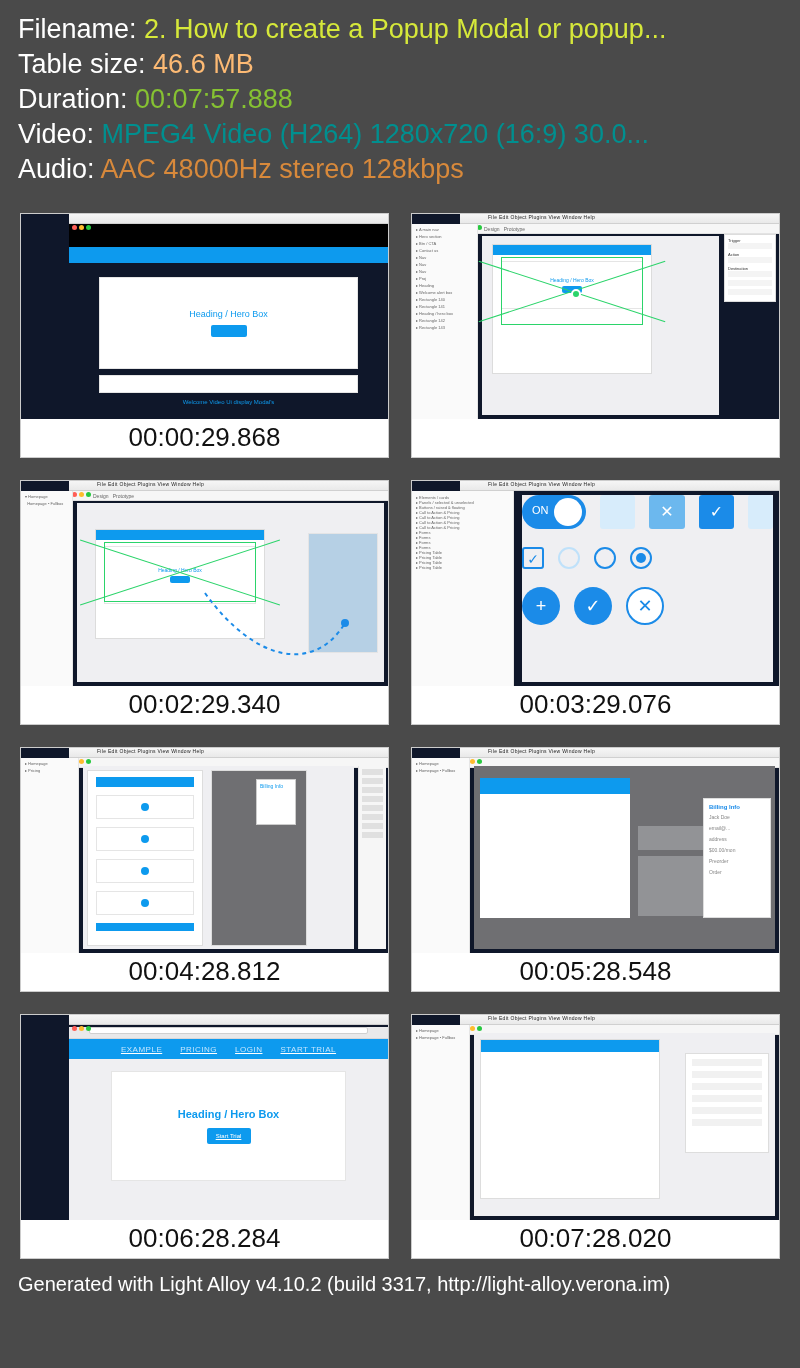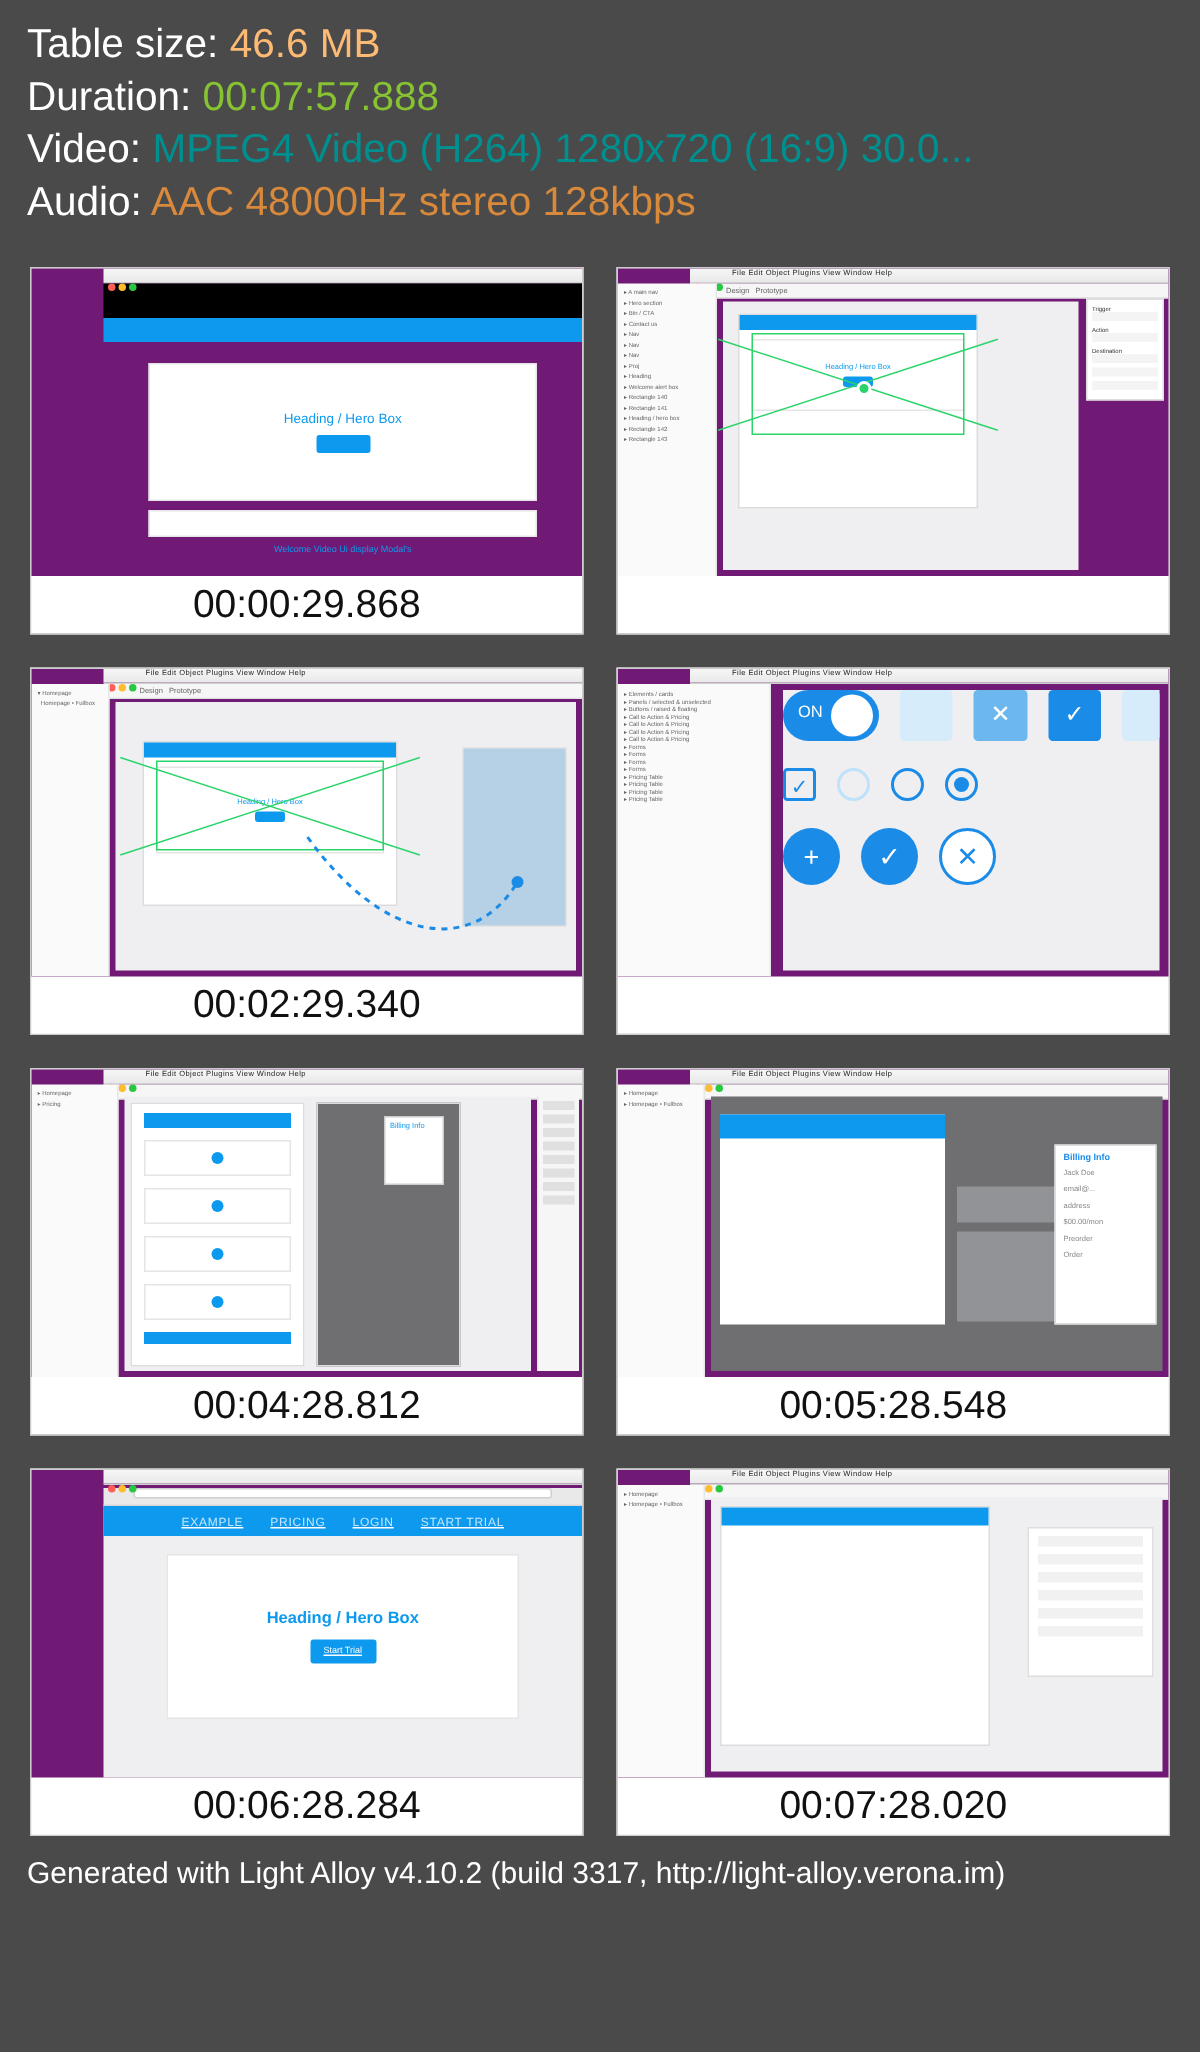--- a/index.html
+++ b/index.html
@@ -28,21 +28,21 @@
     gap: 22px 22px;
     padding: 22px 20px 8px 20px;
   }
   .thumb {
     background: #fff;
     border: 1px solid #ccc;
   }
   .thumb-img {
     width: 100%;
     height: 205px;
-    background: #701a75;
+    background: #0f172a;
     position: relative;
     overflow: hidden;
     padding-left: 48px;
   }
   .timestamp {
     background: #fff;
     color: #111;
     font-size: 26px;
     padding: 3px 8px 4px 8px;
     text-align: center;
@@ -182,20 +182,24 @@
 
   .footer {
     color:#fff; font-size:20px; padding: 6px 18px 14px 18px;
   }
 </style>
 </head>
 <body>
 
 <div class="meta-block">
   <div class="meta-row">
+    <span class="meta-label">Filename:</span>
+    <span class="val-filename">2. How to create a Popup Modal or popup...</span>
+  </div>
+  <div class="meta-row">
     <span class="meta-label">Table size:</span>
     <span class="val-filesize">46.6 MB</span>
   </div>
   <div class="meta-row">
     <span class="meta-label">Duration:</span>
     <span class="val-duration">00:07:57.888</span>
   </div>
   <div class="meta-row">
     <span class="meta-label">Video:</span>
     <span class="val-video">MPEG4 Video (H264) 1280x720 (16:9) 30.0...</span>
@@ -353,20 +357,21 @@
           <div class="radio"></div>
           <div class="radio filled"></div>
         </div>
         <div class="row3">
           <div class="circ plus">+</div>
           <div class="circ check">✓</div>
           <div class="circ xo">✕</div>
         </div>
       </div>
     </div>
+    <div class="timestamp">00:03:29.076</div>
   </div>
 
   <div class="thumb t5">
     <div class="thumb-img">
       <div class="mac-menubar">
         <span class="dots"><span class="dot-r"></span><span class="dot-y"></span><span class="dot-g"></span></span>
         <span class="menus">File  Edit  Object  Plugins  View  Window  Help</span>
       </div>
       <div class="xd-top"></div>
       <div class="xd-left">

